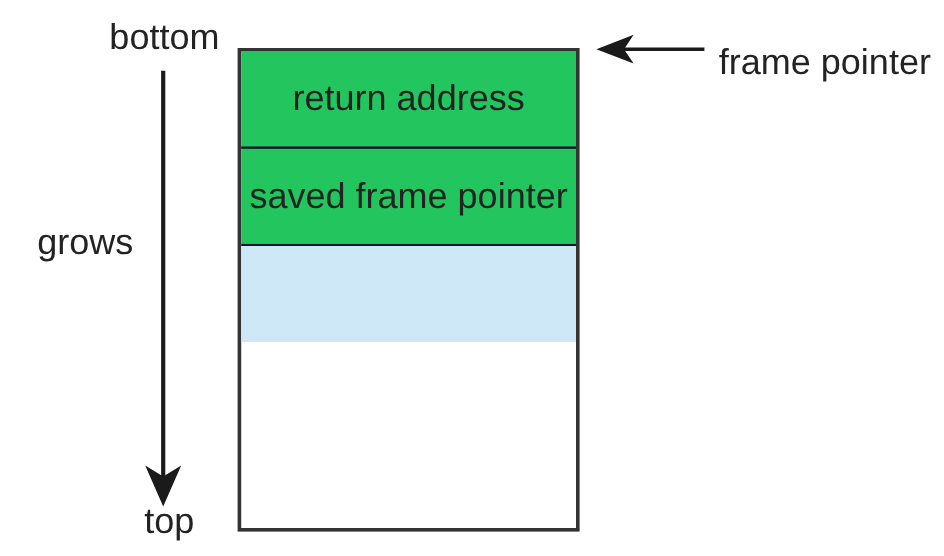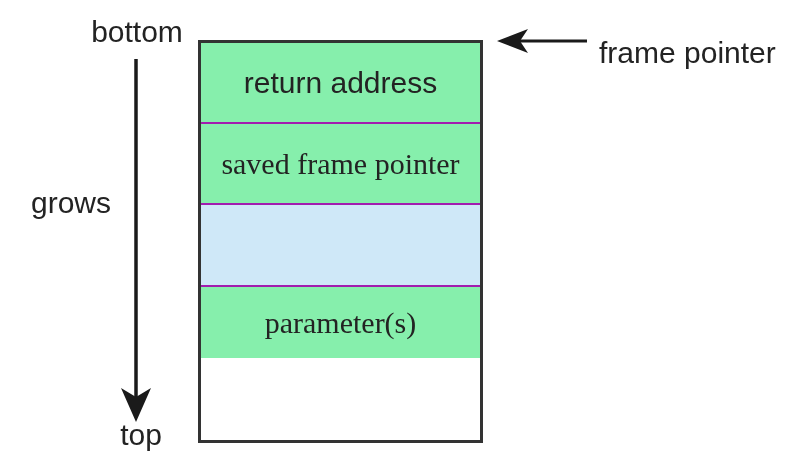--- a/index.html
+++ b/index.html
@@ -44,23 +44,23 @@
     border: 3px solid #333333;
     display: flex;
     flex-direction: column;
   }
   .cell {
     box-sizing: border-box;
     display: flex;
     align-items: center;
     justify-content: center;
     font-size: 30px;
-    background: #86efac;
+    background: #22c55e;
   }
-  .cell + .cell { border-top: 2px solid #a21caf; font-family: Liberation Serif, serif; }
+  .cell + .cell { border-top: 2px solid #0f172a; }
   .cell-1 { height: 79px; }
   .cell-2 { height: 81px; }
   .cell-3 { height: 82px; }
   .cell-4 { height: 82px; }
   .cell-5 { height: 73px; }
   .cell-highlight { background: #cfe8f8; }
 </style>
 </head>
 <body>
 
@@ -80,23 +80,20 @@
   <div class="stack-box">
     <div class="cell cell-1">
       <span>return address</span>
     </div>
     <div class="cell cell-2">
       <span>saved frame pointer</span>
     </div>
     <div class="cell cell-3 cell-highlight">
       <span></span>
     </div>
-    <div class="cell cell-5">
-      <span>parameter(s)</span>
-    </div>
   </div>
 
   <svg class="fp-arrow" width="94" height="26" viewBox="0 0 94 26">
     <line x1="25" y1="13" x2="92" y2="13" stroke="#1a1a1a" stroke-width="3"></line>
     <path d="M2,13 L33,1 L25,13 L33,25 Z" fill="#1a1a1a"></path>
   </svg>
 
   <div class="label label-frame-pointer">frame pointer</div>
 
 </div>

